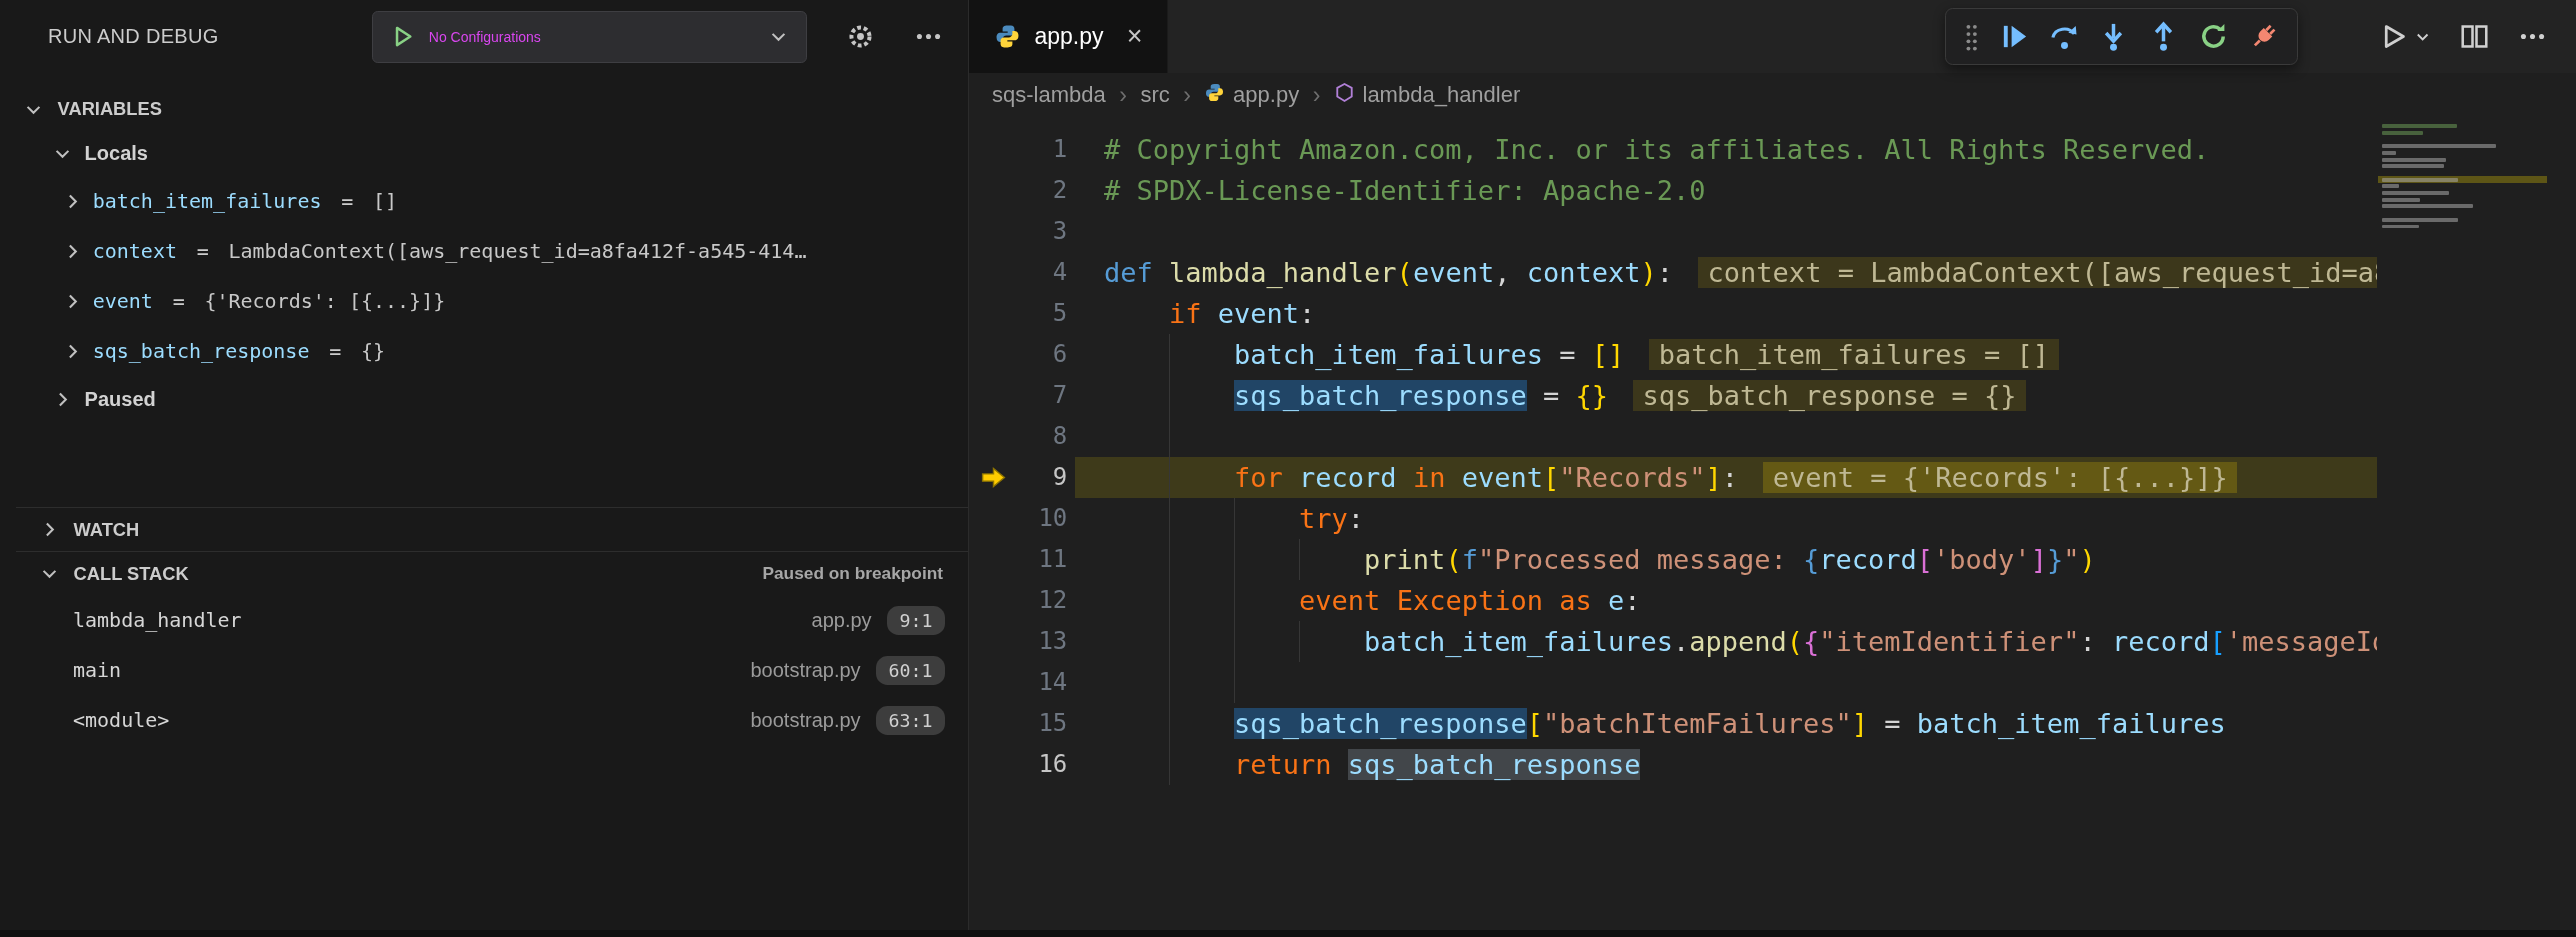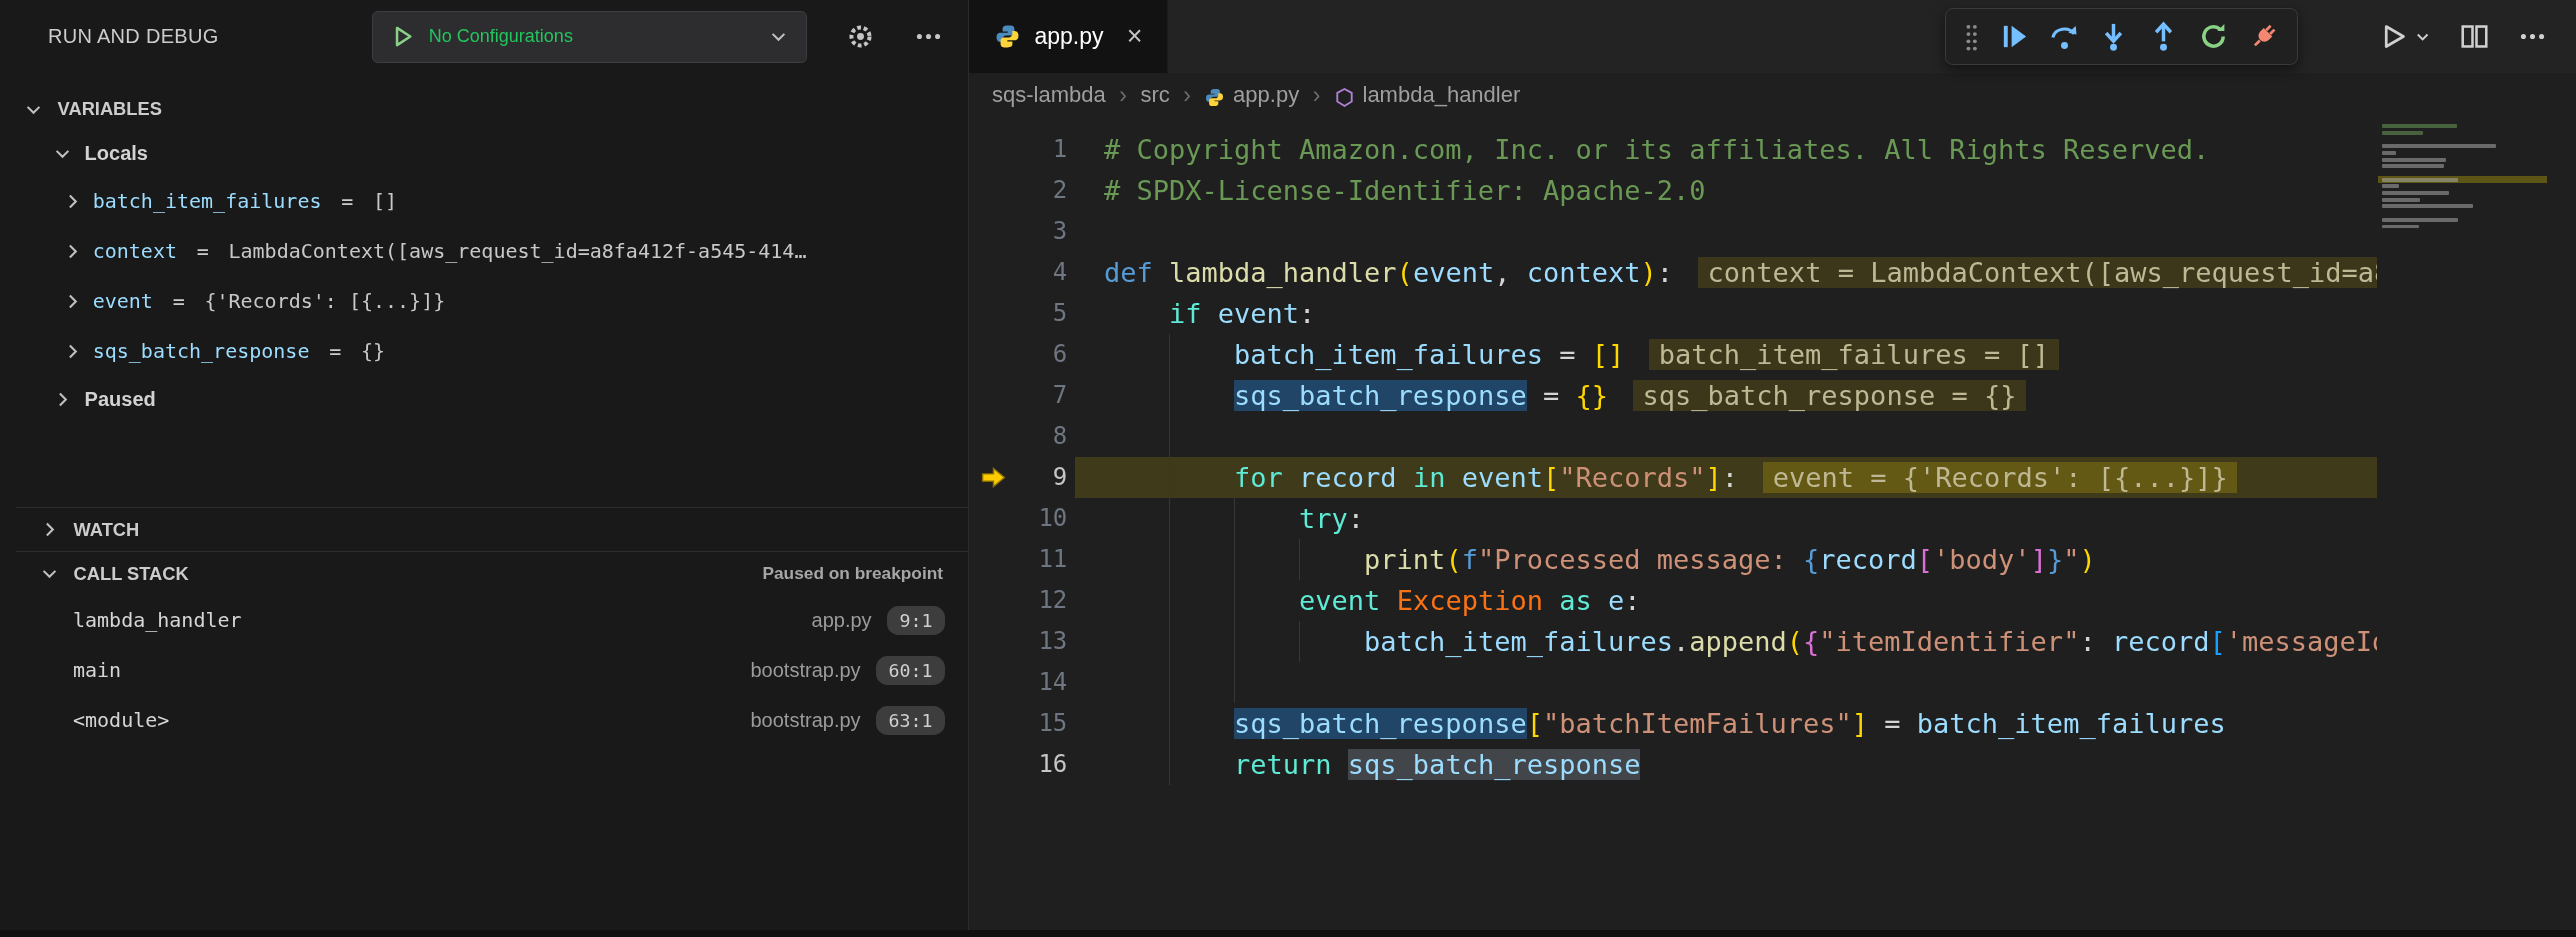--- a/index.html
+++ b/index.html
@@ -17,21 +17,21 @@
     background: #191919; border-right: 1px solid #2b2b2b;
     display: flex; flex-direction: column; overflow: hidden;
   }
   .sidebar-header { height: 73px; display: flex; align-items: center; padding: 0 25px 0 48px; gap: 39px; flex: 0 0 auto; }
   .sidebar-title { font-size: 20px; color: #cccccc; letter-spacing: 0.3px; white-space: nowrap; }
   .config-dropdown {
     margin-left: auto; width: 435px; height: 52px;
     background: #2d2d30; border: 1px solid #3e3e42; border-radius: 5.8px;
     display: flex; align-items: center; padding: 0 17.3px; gap: 13.5px; cursor: pointer;
   }
-  .config-label { font-size: 18px; color: #22c55e; flex: 1; white-space: nowrap; overflow: hidden; }
+  .config-label { font-size: 14px; color: #d946ef; flex: 1; white-space: nowrap; overflow: hidden; }
   .icon-btn { display: inline-flex; align-items: center; justify-content: center; color: #c5c5c5; cursor: pointer; }
 
   .section-header {
     display: flex; align-items: center; gap: 11.6px; padding: 0 0 0 21px; height: 42px;
     font-size: 18.3px; font-weight: 700; color: #cccccc; flex: 0 0 auto; cursor: pointer;
   }
   .section-header.vars { margin-top: 15.4px; }
   .section-header.bordered { border-top: 1px solid #2d2d2d; height: 44px; margin-left: 16px; }
   .paused-badge { margin-left: auto; padding-right: 25px; font-size: 17.3px; font-weight: 600; color: #a6a6a6; }
 
@@ -67,21 +67,21 @@
     display: flex; align-items: center; gap: 5.8px; padding: 5.8px 11.6px;
     background: #202021; border: 1px solid #3a3a3a; border-radius: 7.7px;
     box-shadow: 0 4.8px 11.6px rgba(0,0,0,.45); margin-right: 81px;
   }
   .dbg-btn { width: 44px; height: 44px; display: flex; align-items: center; justify-content: center; border-radius: 5.8px; cursor: pointer; }
   .drag-grip { cursor: grab; width: 29px; }
 
   .editor-actions { display: flex; align-items: center; gap: 29px; padding-right: 29px; }
 
   .breadcrumb { height: 44px; display: flex; align-items: center; gap: 13.5px; padding-left: 23px; font-size: 22px; color: #9f9f9f; flex: 0 0 auto; }
-  .crumb { cursor: pointer; white-space: nowrap; display: inline-flex; align-items: flex-end; gap: 7.7px; }
+  .crumb { cursor: pointer; white-space: nowrap; display: inline-flex; align-items: flex-start; gap: 7.7px; }
   .crumb-sep { color: #6e6e6e; font-size: 23px; }
 
   .code-area { flex: 1; position: relative; display: flex; padding-top: 11.6px; overflow: hidden; }
   .gutter { width: 106px; min-width: 106px; }
   .ln-row { height: 41px; position: relative; display: flex; align-items: center; }
   .ln-num {
     width: 100%; text-align: right; padding-right: 7.7px;
     font-family: "DejaVu Sans Mono", monospace; font-size: 24px; color: #6e7681;
   }
   .ln-num.active { color: #c6c6c6; }
@@ -89,21 +89,21 @@
 
   .code { width: 1302px; min-width: 0; overflow: hidden; }
   .code-line {
     height: 41px; line-height: 41px; position: relative; white-space: pre;
     padding-left: 29px;
     font-family: "DejaVu Sans Mono", monospace; font-size: 27px; color: #d4d4d4;
   }
   .code-line.current { background: rgba(255,228,0,.14); }
   .guide { position: absolute; top: 0; bottom: 0; width: 1px; background: #363636; }
 
-  .tk-com { color: #6A9955; } .tk-kw { color: #5eead4; } .tk-def { color: #569CD6; }
+  .tk-com { color: #6A9955; } .tk-kw { color: #f97316; } .tk-def { color: #569CD6; }
   .tk-fn { color: #DCDCAA; } .tk-var { color: #9CDCFE; } .tk-str { color: #CE9178; }
   .tk-cls { color: #f97316; } .tk-pun { color: #D4D4D4; }
   .tk-b1 { color: #FFD700; } .tk-b2 { color: #DA70D6; } .tk-b3 { color: #179FFF; }
   .hl-blue { background: rgba(35,110,180,.48); }
   .hl-gray { background: rgba(150,162,176,.30); }
   .inline-val { background: rgba(255,215,0,.13); color: #bfb894; margin-left: 25px; padding: 0 9.6px; }
   .current .inline-val { background: rgba(255,215,0,.20); }
 
   .minimap { position: absolute; right: 29px; top: 5.8px; width: 169px; cursor: pointer; }
   .mm-row { height: 6.7px; display: flex; align-items: center; padding: 0 3.9px; }

